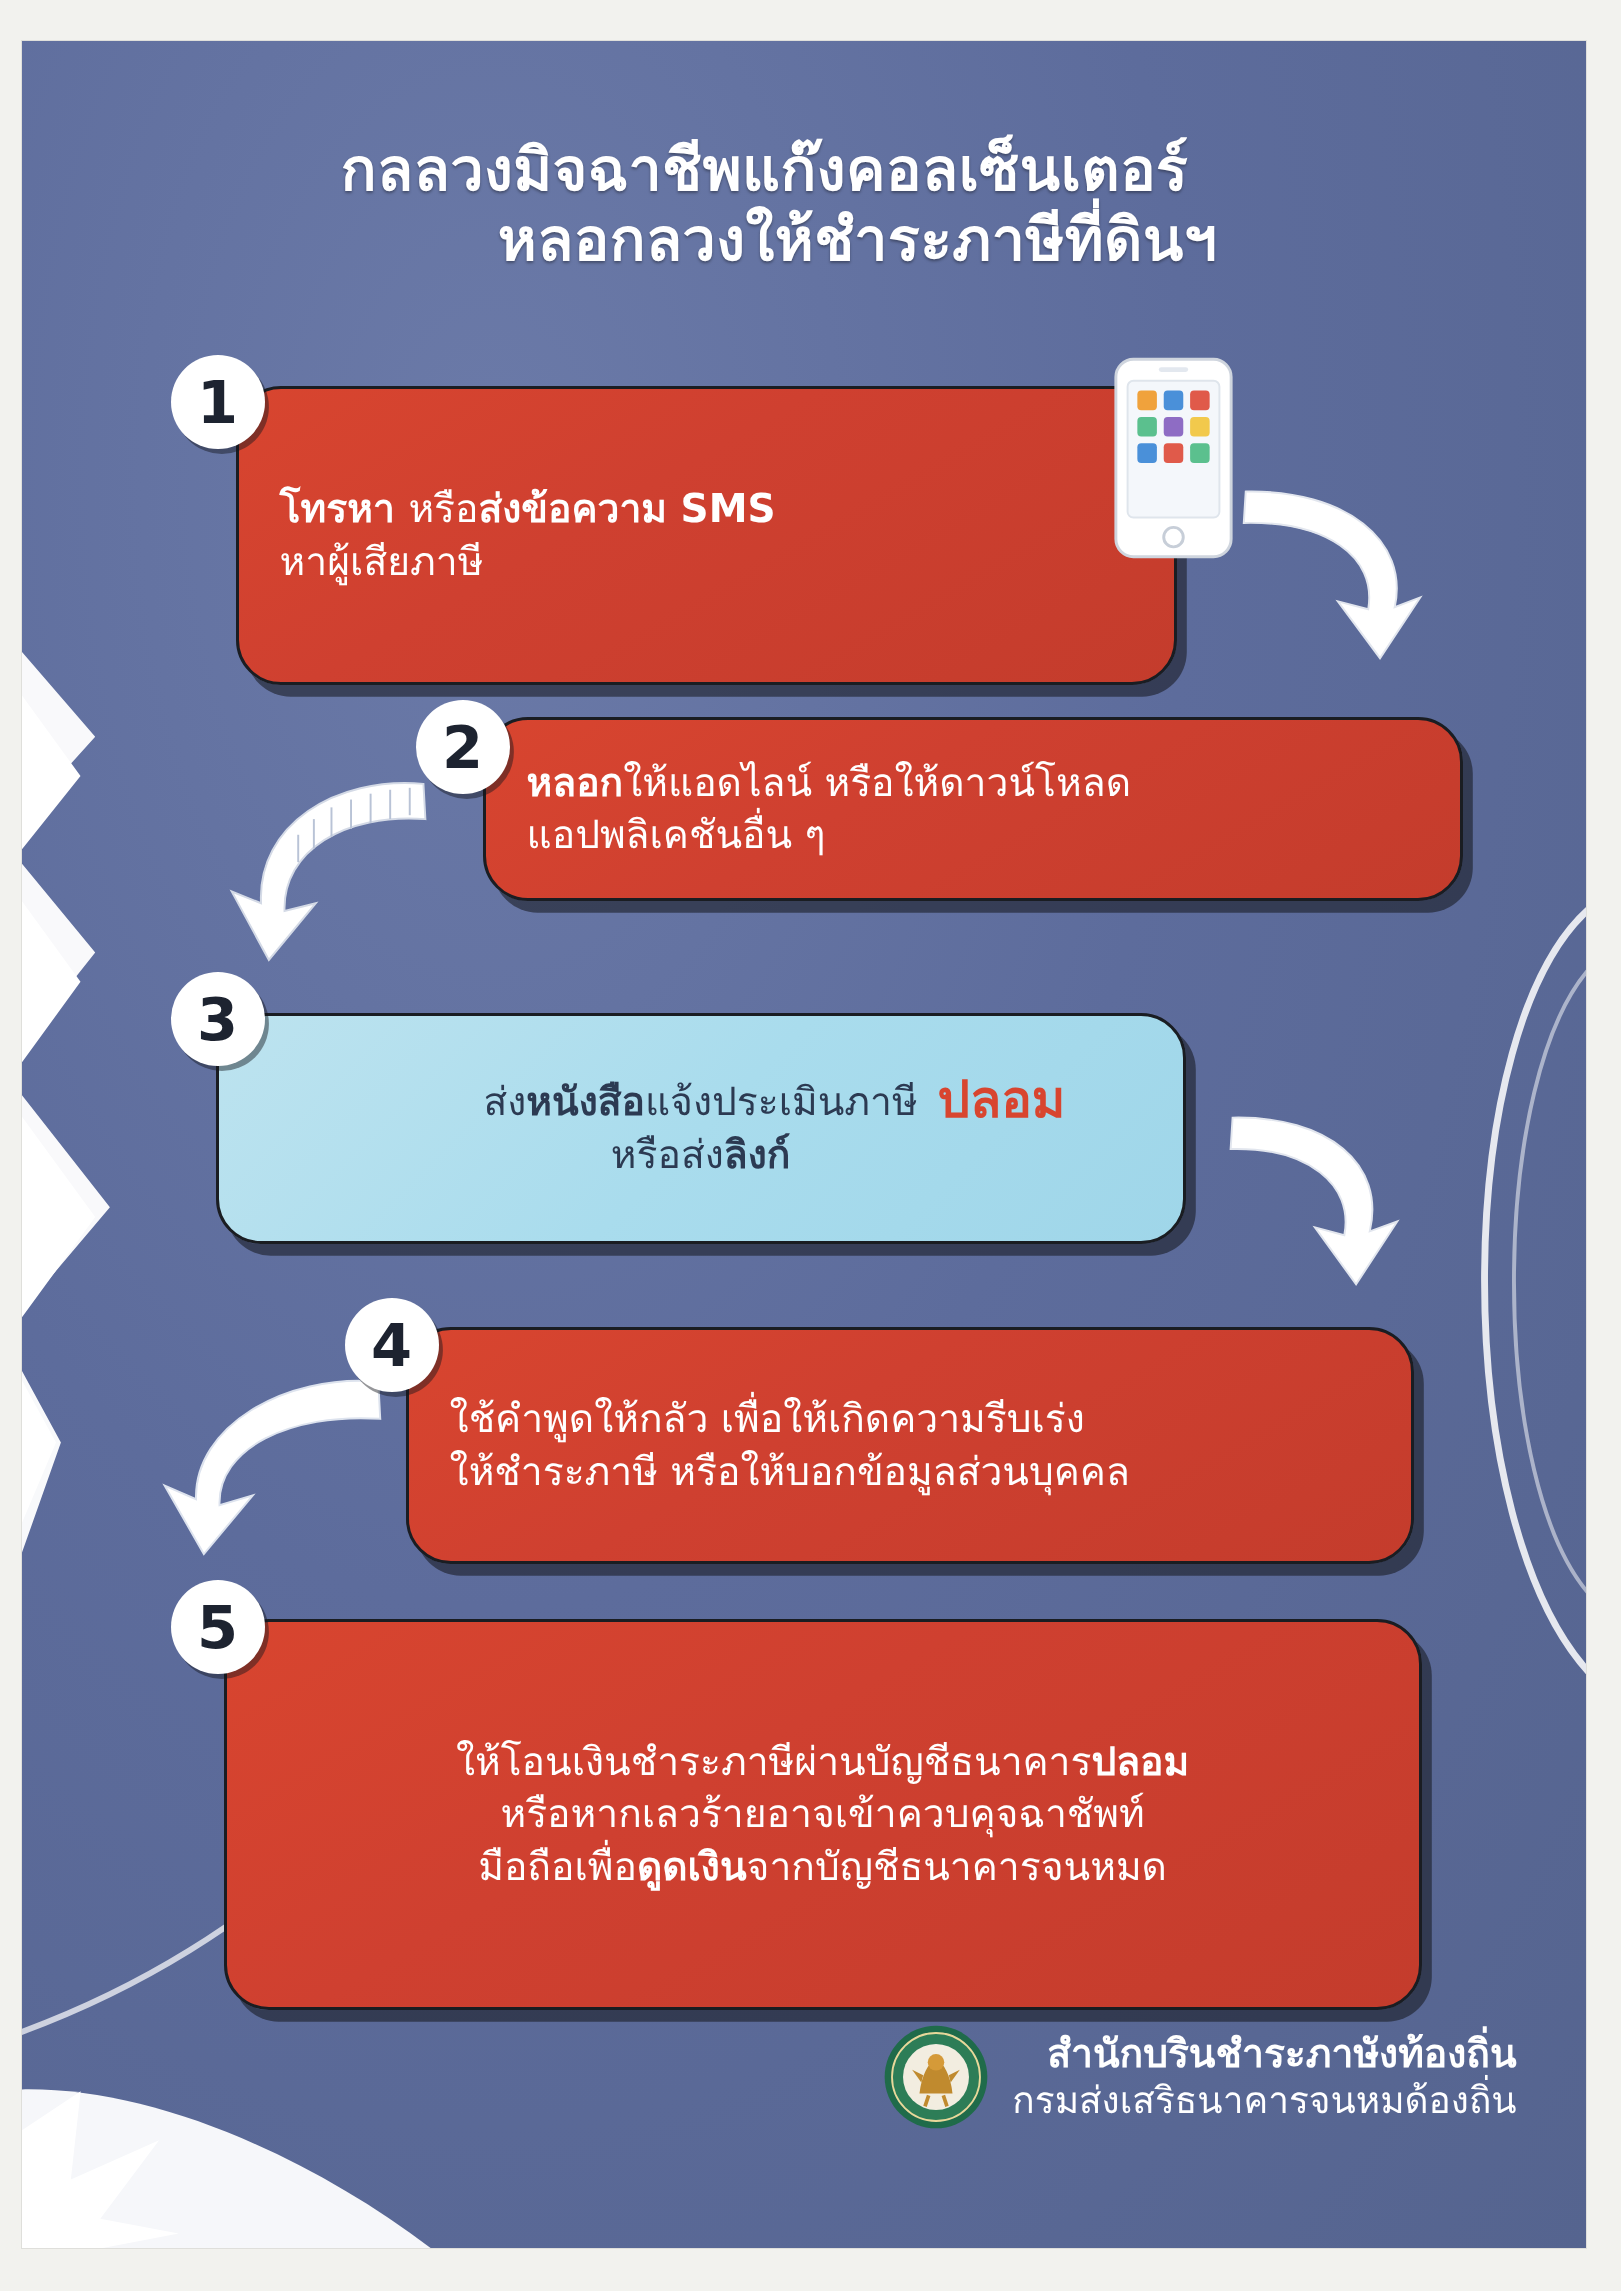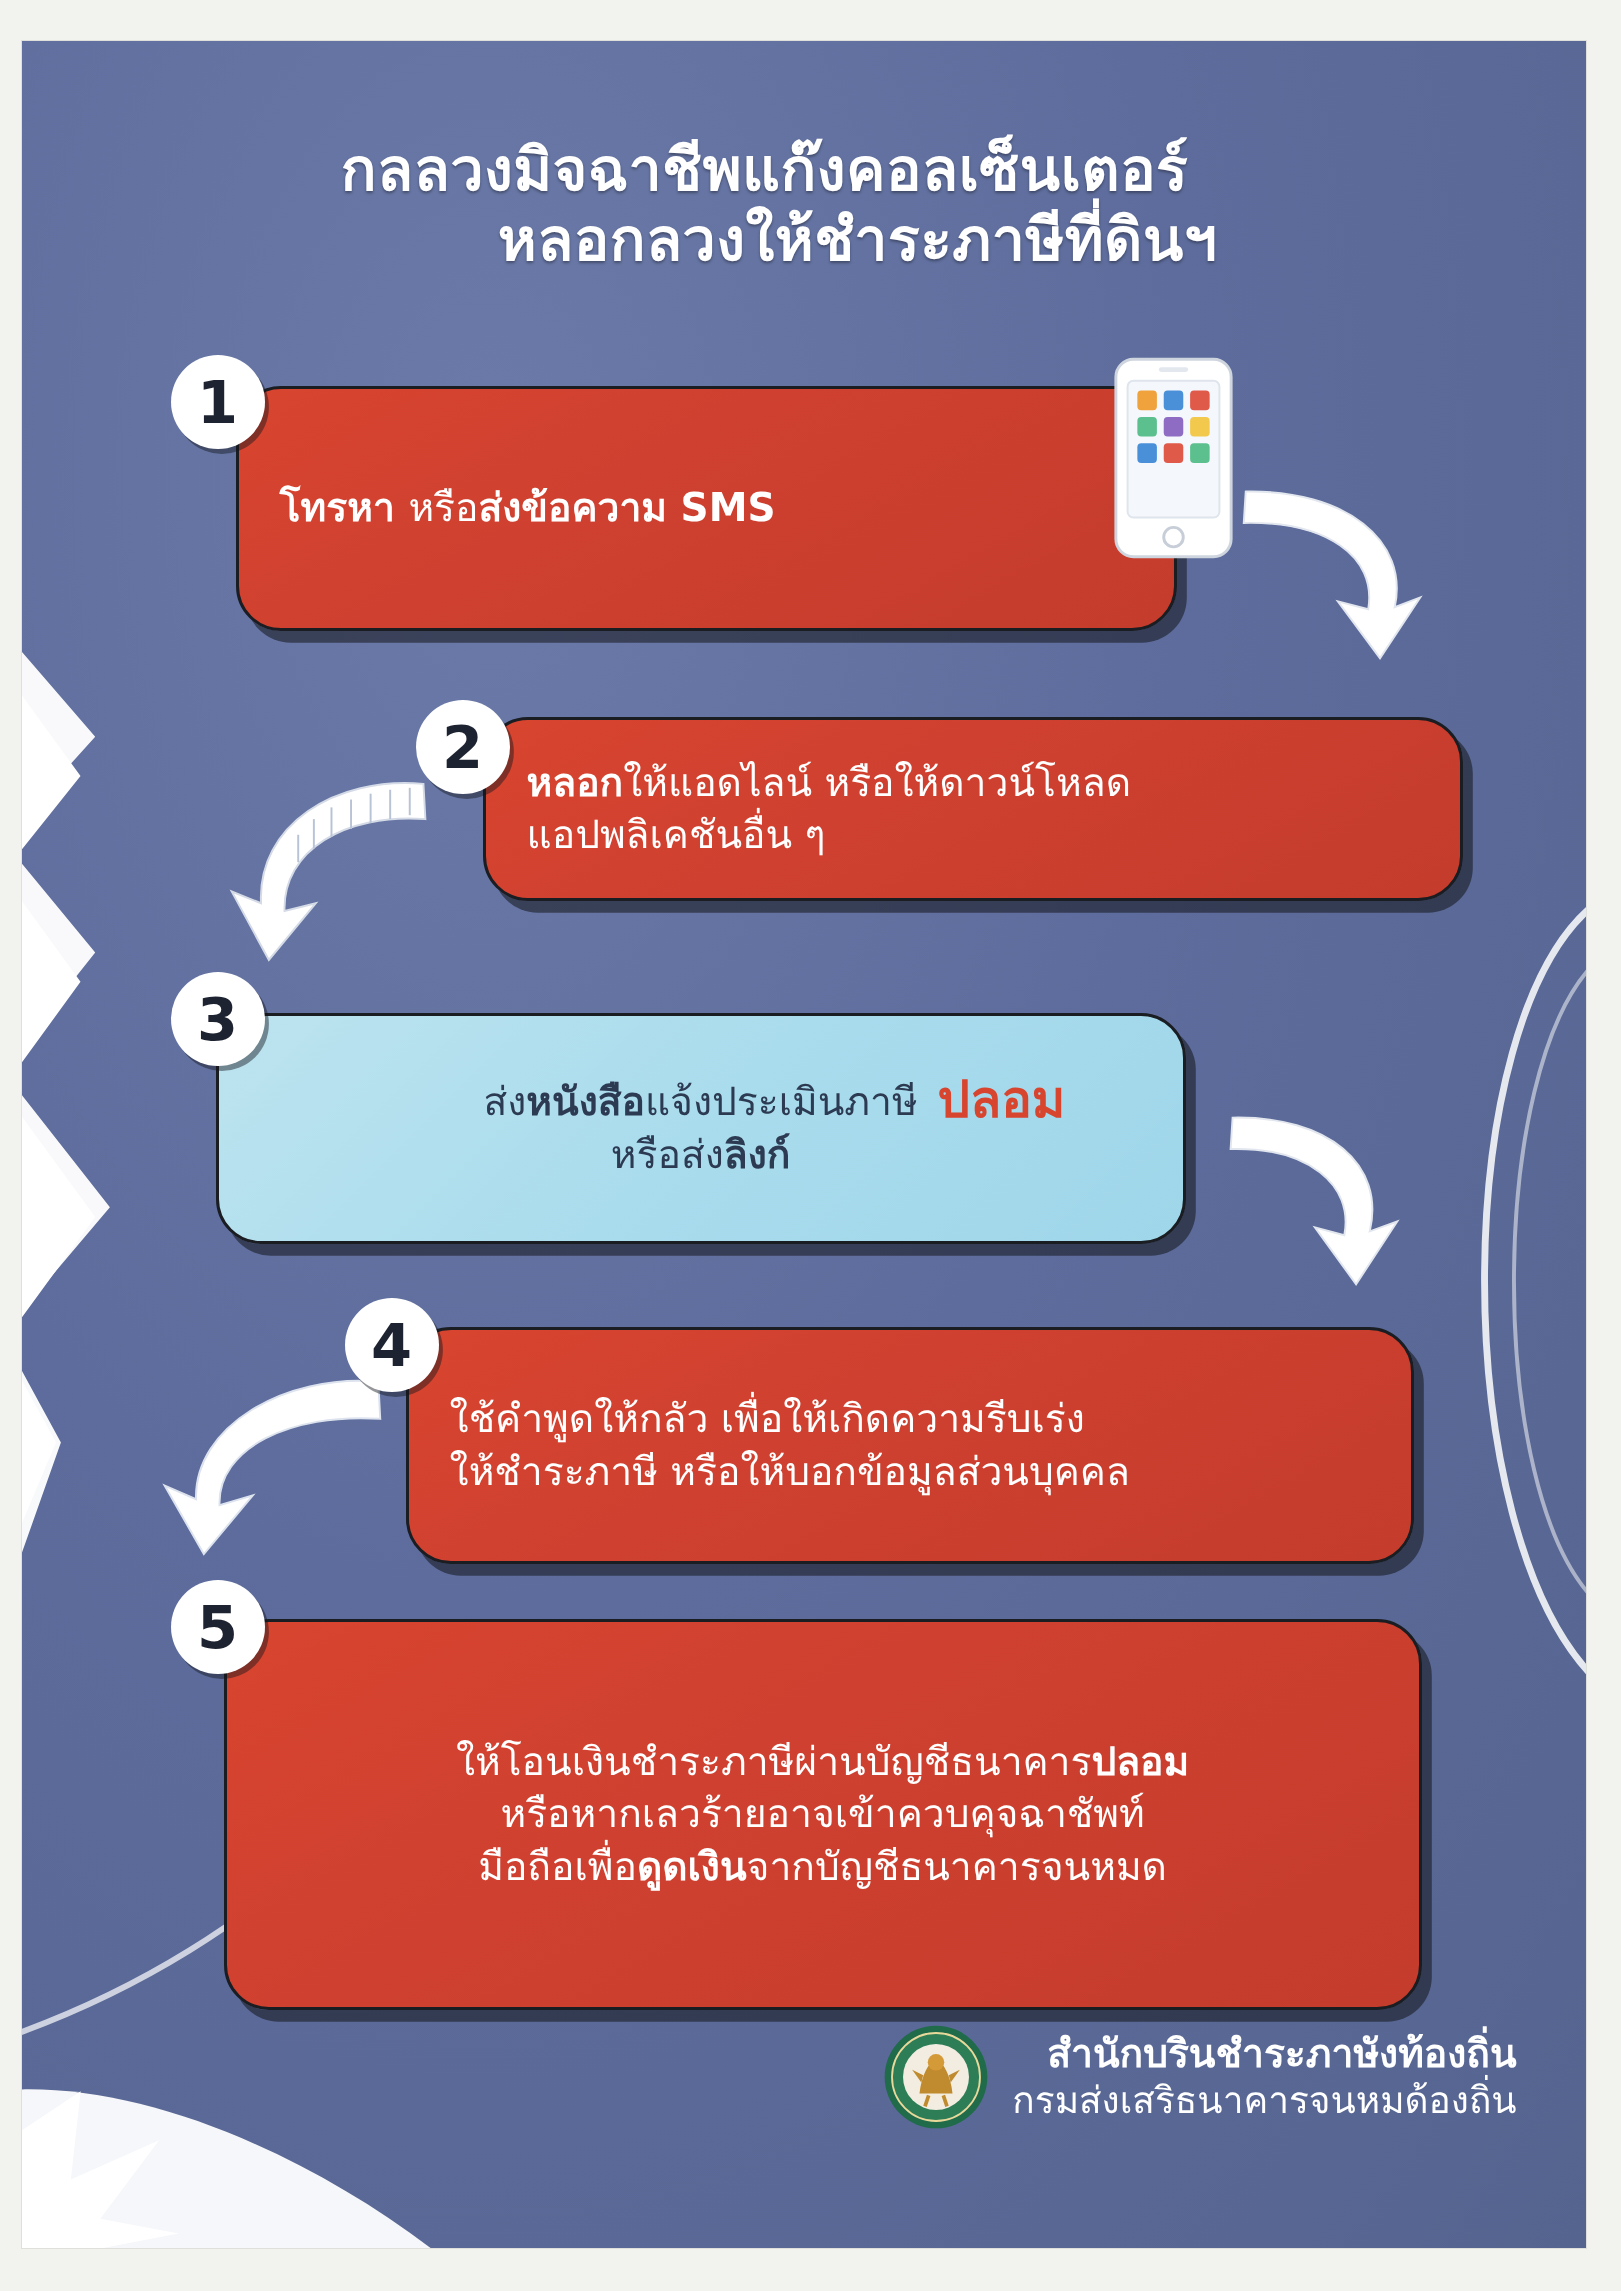--- a/index.html
+++ b/index.html
@@ -199,22 +199,23 @@
       <path d="M -20 200 C 130 150 250 70 330 -10" fill="none" stroke="#ffffff" stroke-width="6" opacity="0.7"></path>
       <polygon points="-20,310 70,250 60,340 150,300 90,380 170,395 40,420 -20,420" fill="#ffffff"></polygon>
     </svg>
 
     <div class="headline">
       <span class="line1">กลลวงมิจฉาชีพแก๊งคอลเซ็นเตอร์</span>
       <span class="line2">หลอกลวงให้ชำระภาษีที่ดินฯ</span>
     </div>
 
     <div class="badge" style="left:149px; top:314px;">1</div>
-    <div class="bubble red" style="left:214px; top:345px; width:941px; height:245px;">
+    <div class="bubble red" style="left:214px; top:345px; width:941px; height:299px;">
       <p><span class="b">โทรหา </span>หรือ<span class="b">ส่งข้อความ SMS</span></p>
+      <p>หาผู้เสียภาษี</p>
     </div>
 
     <svg class="phone" style="left:1088px; top:314px; width:127px; height:206px;" viewBox="0 0 130 210">
       <rect x="6" y="4" width="118" height="202" rx="18" ry="18" fill="#ffffff" stroke="#cfd5de" stroke-width="3"></rect>
       <rect x="18" y="26" width="94" height="140" rx="6" ry="6" fill="#f4f7fb" stroke="#dfe5ec" stroke-width="2"></rect>
       <rect x="28" y="36" width="20" height="20" rx="4" fill="#f0a23c"></rect>
       <rect x="55" y="36" width="20" height="20" rx="4" fill="#4a90d9"></rect>
       <rect x="82" y="36" width="20" height="20" rx="4" fill="#e05a4a"></rect>
       <rect x="28" y="63" width="20" height="20" rx="4" fill="#5bc08e"></rect>
       <rect x="55" y="63" width="20" height="20" rx="4" fill="#8e6cc4"></rect>

